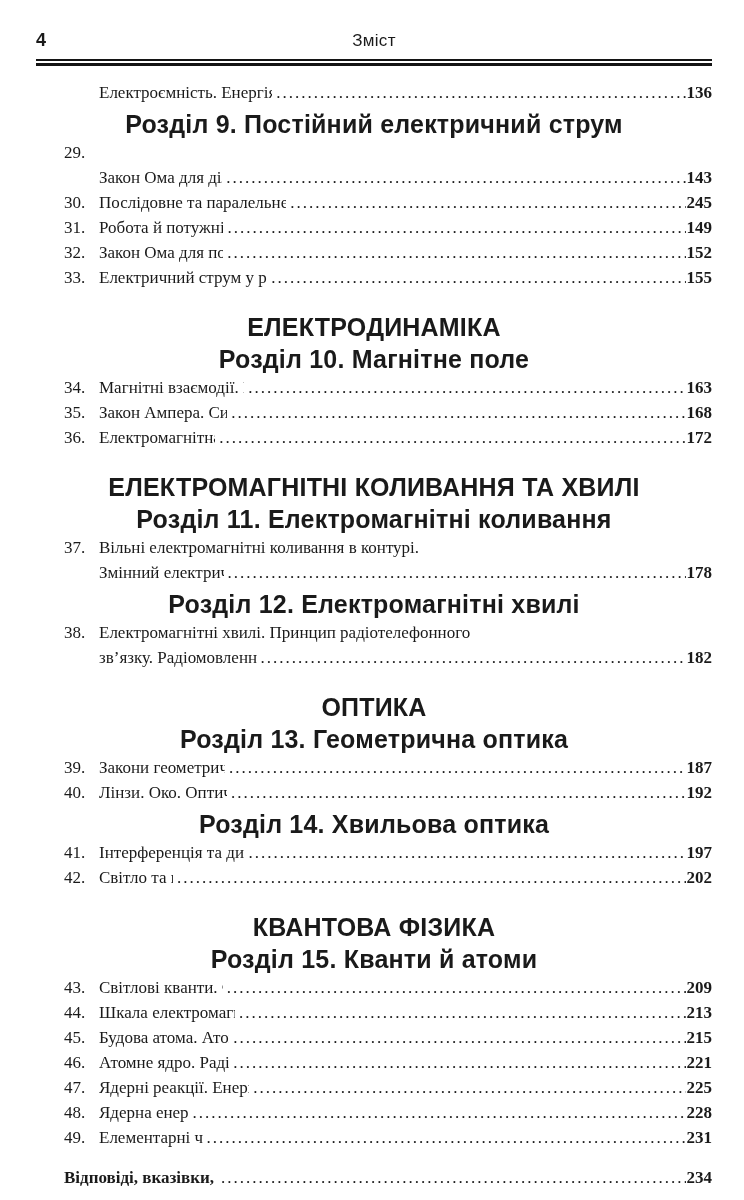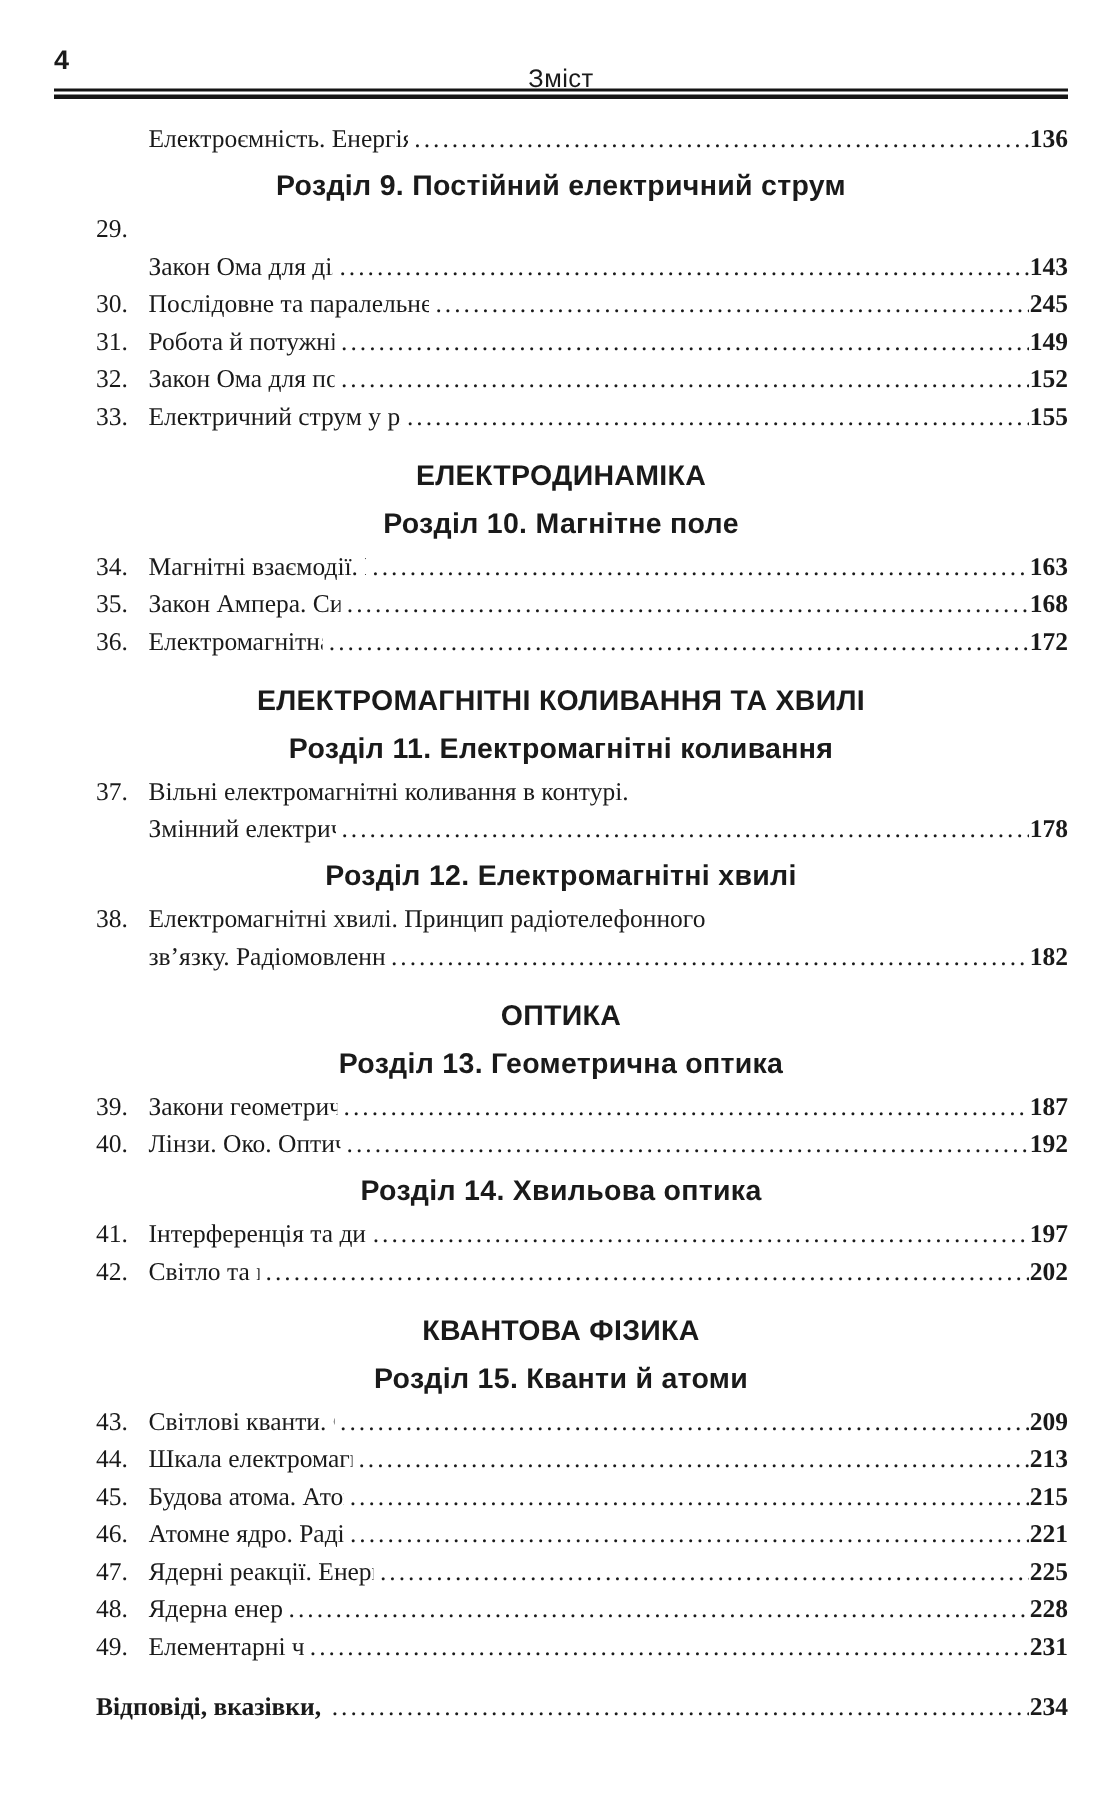--- a/index.html
+++ b/index.html
@@ -24,21 +24,21 @@
     font-size: 17px;
   }
   .folio {
     position: absolute;
     left: 0; top: 0;
     font-weight: bold;
     font-size: 18px;
   }
   .head-title {
     position: absolute;
-    left: 0; right: 0; top: 13px;
+    left: 0; right: 0; top: 1px;
     text-align: center;
     letter-spacing: 0.3px;
   }
   .rule-thin  { height: 0; border-top: 2px solid #141414; margin-top: 3px; }
   .rule-thick { height: 3px; background: #141414; margin-top: 2px; }
 
   .toc { margin-top: 14px; }
 
   .row {
     display: flex;
@@ -61,27 +61,27 @@
     margin: 0 1px 0 4px;
     color: #1a1a1a;
   }
   .pageno {
     flex: 0 0 auto;
     font-weight: bold;
   }
   .heading {
     font-family: "Liberation Sans", sans-serif;
     font-weight: bold;
-    font-size: 19px;
+    font-size: 25px;
     text-align: center;
     line-height: 25px;
     margin: 7px 0 3px 0;
     letter-spacing: 0.2px;
   }
-  .part-heading { margin-top: 15px; }
+  .part-heading { margin-top: 25px; }
   .backmatter-row {
     font-weight: bold;
     margin-top: 15px;
     padding-left: 28px;
   }
   .backmatter-row .leader { font-weight: normal; }
 </style>
 </head>
 <body>
 

